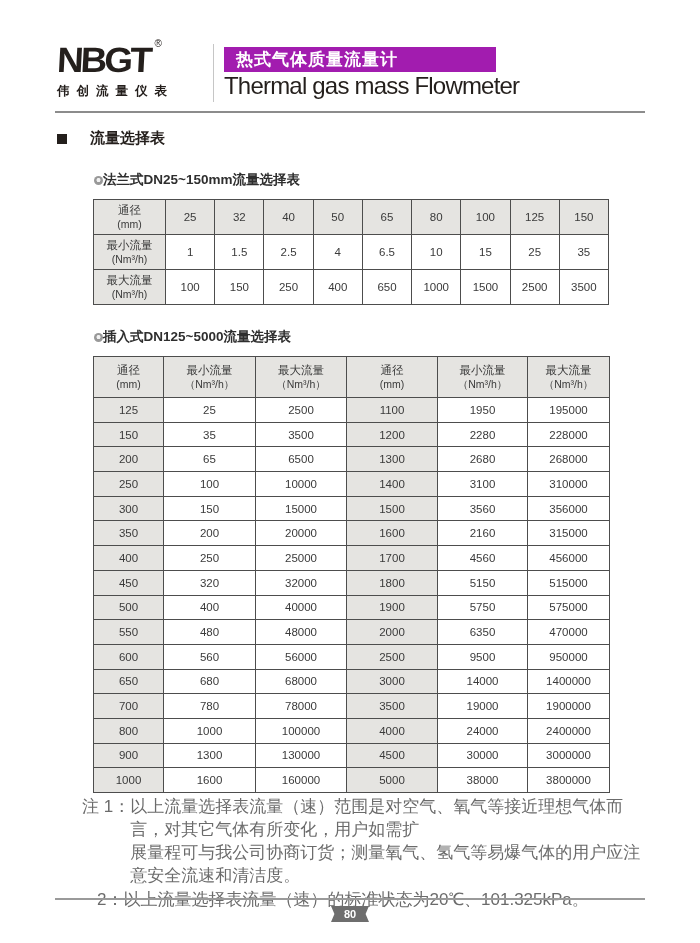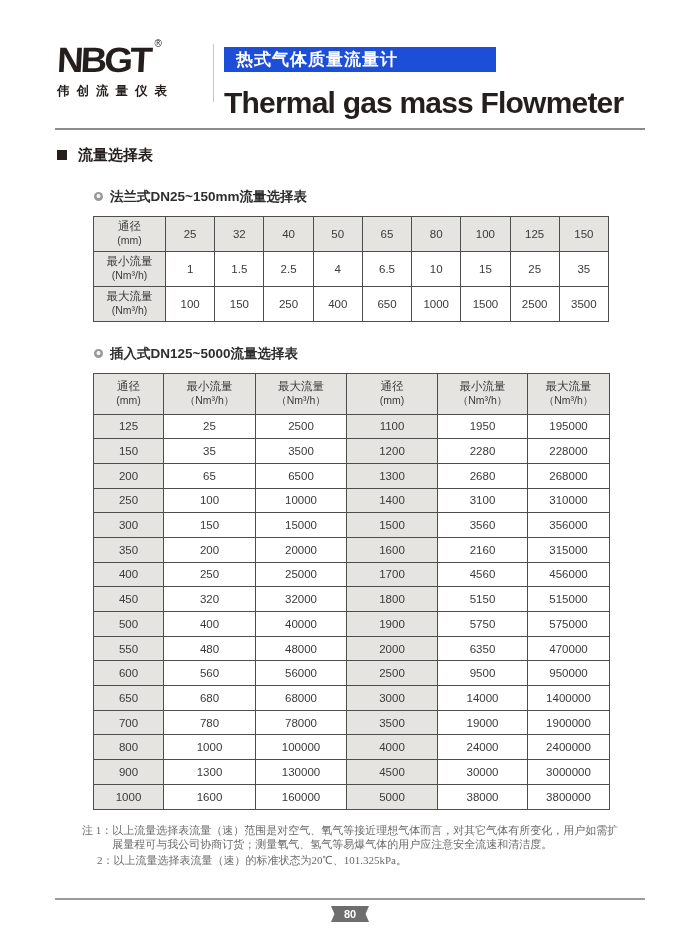--- a/index.html
+++ b/index.html
@@ -8,43 +8,43 @@
 
   
   .header-wrap { display:flex; align-items:flex-start; margin:42px 55px 0 57px; }
   .logo-block { width:142px; }
   .logo-row { position:relative; display:inline-block; }
   .logo-text { font-size:37px; font-weight:900; letter-spacing:-3px; color:#241f1c; display:inline-block; transform:skewX(-3deg) scaleY(0.95); line-height:1; }
   .logo-reg { position:absolute; top:-4px; right:-12px; font-size:10px; color:#241f1c; }
   .logo-sub { font-size:12.5px; font-weight:700; color:#241f1c; letter-spacing:7px; margin-top:4px; white-space:nowrap; }
   .header-divider { width:0; border-left:1px solid #c6c6c6; height:58px; margin:2px 10px 0 14px; }
   .title-block { padding-top:5px; }
-  .title-zh-bar { background:#1d4ed8; color:#fff; font-size:17px; font-weight:700; width:272px; height:25px; line-height:25px; padding-left:12px; letter-spacing:1px; }
-  .title-en { font-size:30px; font-weight:700; color:#241f1c; letter-spacing:-0.8px; margin-top:15px; white-space:nowrap; line-height:1.05; }
+  .title-zh-bar { background:#a21caf; color:#fff; font-size:17px; font-weight:700; width:272px; height:25px; line-height:25px; padding-left:12px; letter-spacing:1px; }
+  .title-en { font-size:24px; font-weight:400; color:#241f1c; letter-spacing:-0.8px; margin-top:1px; white-space:nowrap; line-height:1.05; }
   .header-rule { margin:9px 55px 0; border-top:2px solid #8c8c8c; }
 
   
-  .section-head { display:flex; align-items:center; gap:11px; margin:16px 55px 0 57px; font-size:15px; font-weight:700; color:#241f1c; }
+  .section-head { display:flex; align-items:center; gap:23px; margin:16px 55px 0 57px; font-size:15px; font-weight:700; color:#241f1c; }
   .sq { width:10px; height:10px; background:#241f1c; flex:0 0 auto; }
-  .subhead { display:flex; align-items:center; gap:7px; margin:23px 55px 0 94px; font-size:13.5px; font-weight:700; color:#2e2e2e; }
+  .subhead { display:flex; align-items:center; gap:0; margin:23px 55px 0 94px; font-size:13.5px; font-weight:700; color:#2e2e2e; }
   .dot { width:9px; height:9px; border-radius:50%; flex:0 0 auto;
          background:radial-gradient(circle at 50% 45%, #f2f2f2 0 26%, #999 34%); }
 
   
   table { border-collapse:collapse; table-layout:fixed; width:516px; margin:10px 0 0 93px; }
   td { border:1px solid #4d4d4d; text-align:center; vertical-align:middle; font-size:11.5px; color:#3a3a3a; padding:0 2px; }
   .g { background:#e5e4e1; }
   .lbl .l1 { font-size:11.5px; line-height:1.2; }
   .lbl .l2 { font-size:10.5px; line-height:1.2; }
   .t1 td { height:35px; }
   .t2 .hrow td { height:41px; }
   .t2 .drow td { height:24.7px; }
 
   
-  .notes { margin:13px 55px 0 82px; font-size:11px; color:#6b6b6b; line-height:1.35;font-family:Liberation Serif, serif; }
+  .notes { margin:3px 55px 0 82px; font-size:17px; color:#6b6b6b; line-height:1.35; }
   .note-row { display:flex; }
   .note-label { white-space:nowrap; flex:0 0 auto; }
   .note2 { margin-left:15px; margin-top:1px; }
 
   
   .footer-rule { position:absolute; left:55px; right:55px; top:898px; border-top:2px solid #9a9a9a; }
   .page-badge { position:absolute; top:906px; left:50%; transform:translateX(-50%);
                 width:38px; height:16px; line-height:16px; background:#6e6e6e; color:#fff;
                 font-size:11px; font-weight:700; text-align:center;
                 clip-path:polygon(0 0,100% 0,91% 50%,100% 100%,0 100%,9% 50%); }

